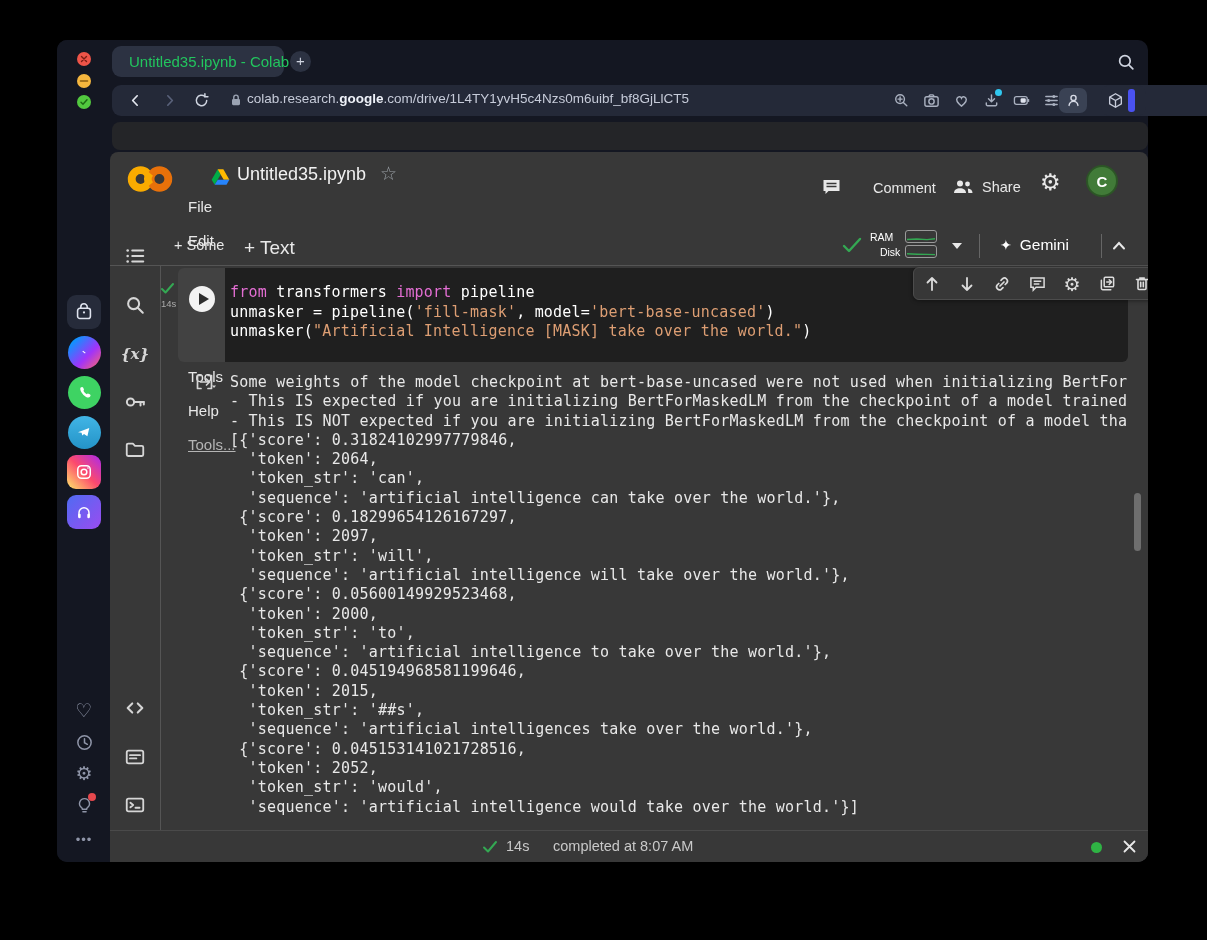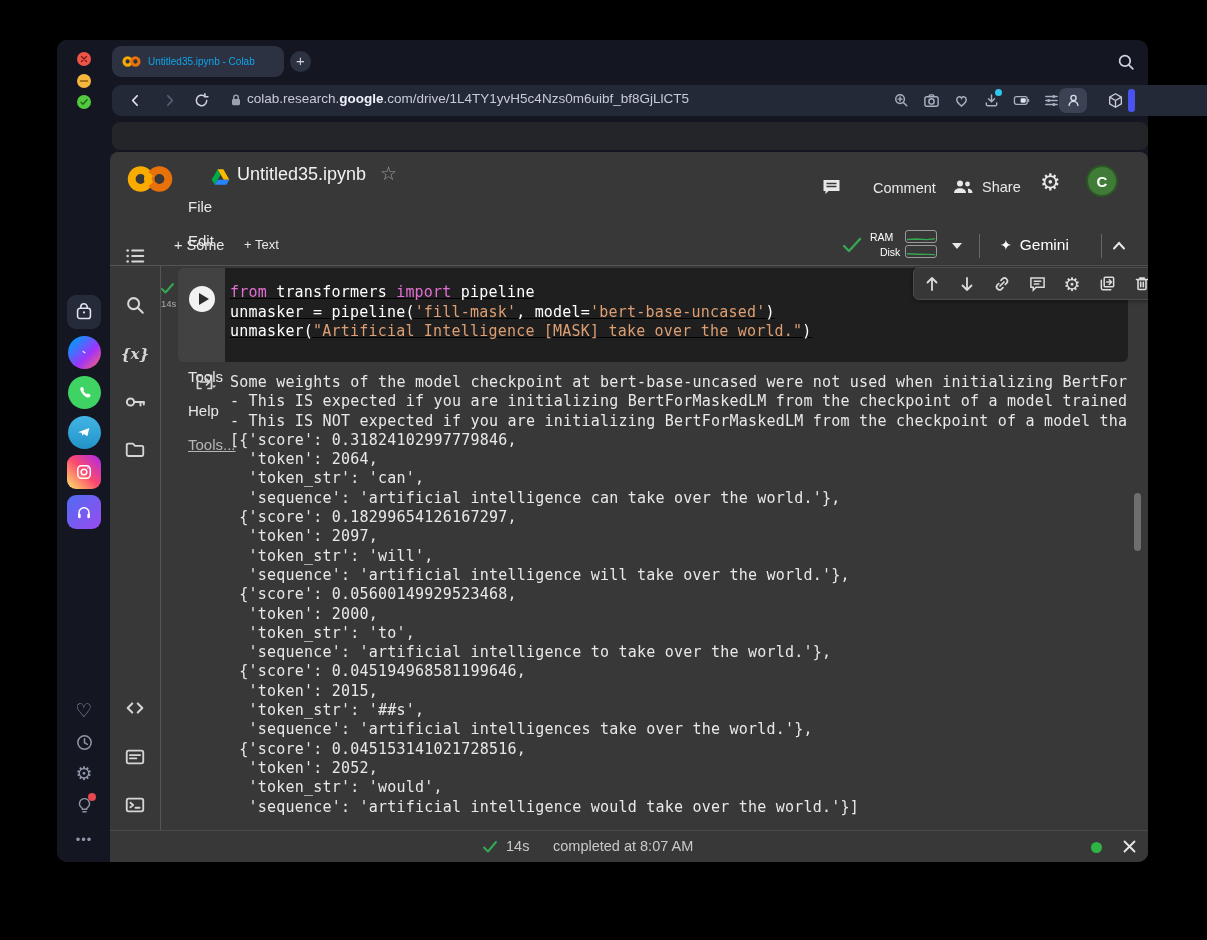--- a/index.html
+++ b/index.html
@@ -18,21 +18,21 @@
     border-radius:10px 0 0 10px; background:#141722; }
   .tl { position:absolute; width:14px; height:14px; border-radius:50%; }
   .tile { position:absolute; left:10px; width:34px; height:34px; border-radius:9px;
     background:#262b3a; display:flex; align-items:center; justify-content:center; cursor:pointer; }
   .tool-ic { position:absolute; left:17px; width:20px; height:20px; color:#8f95a8;
     display:flex; align-items:center; justify-content:center; font-size:19px; }
 
   
   .tab { position:absolute; left:55px; top:6px; width:172px; height:31px; background:#2c3242;
     border-radius:9px; display:flex; align-items:center; padding:0 10px; gap:7px; }
-  .tab-title { color:#0ea5e9; font-size:10px; white-space:nowrap; }
+  .tab-title { color:#22c55e; font-size:15px; white-space:nowrap; }
   .newtab { position:absolute; left:233px; top:11px; width:21px; height:21px; border-radius:50%;
     background:#2c3242; color:#cfd4e0; font-size:15px; text-align:center; line-height:20px; }
 
   
   .urlpill { position:absolute; left:55px; top:45px; width:1128px; height:31px;
     background:#242938; border-radius:9px; }
   .url-txt { position:absolute; left:135px; top:6px; font-size:13.5px; color:#c6cbd9; white-space:nowrap; }
   .url-txt b { color:#eef1f8; }
   .profile-box { position:absolute; left:947px; top:3px; width:28px; height:25px;
     background:#3a4254; border-radius:7px; display:flex; align-items:center; justify-content:center; }
@@ -61,21 +61,21 @@
   .cell { position:absolute; left:68px; top:116px; width:950px; height:94px; }
   .cell-gutter { position:absolute; left:0; top:0; width:47px; height:94px;
     background:#424242; border-radius:6px 0 0 6px; }
   .cell-editor { position:absolute; left:47px; top:0; right:0; height:94px;
     background:#1f1f1f; border-radius:0 6px 6px 0; }
   .runbtn { position:absolute; left:11px; top:18px; width:26px; height:26px; border-radius:50%;
     background:#f2f2f2; display:flex; align-items:center; justify-content:center; cursor:pointer; }
   .play-tri { width:0; height:0; border-left:10px solid #2d2d2d;
     border-top:6px solid transparent; border-bottom:6px solid transparent; margin-left:3px; }
   .code-pre { position:absolute; left:52px; top:15px; font-family:"DejaVu Sans Mono", monospace;
-    font-size:15px; line-height:19.5px; letter-spacing:.2px; white-space:pre;text-decoration:underline; }
+    font-size:15px; line-height:19.5px; letter-spacing:.2px; white-space:pre; }
   .tok-pl { color:#ffffff; }
   .tok-kw { color:#e36ed3; }
   .tok-st { color:#dd9e73; }
   .cell-toolbar { position:absolute; left:735px; top:-1px; height:33px; padding:0 9px;
     background:#373737; border:1px solid #4c4c4c; border-radius:6px;
     display:flex; align-items:center; gap:17px; box-shadow:0 1px 4px rgba(0,0,0,.4); }
   .ct-ic { width:18px; height:18px; color:#dcdcdc; display:flex; align-items:center;
     justify-content:center; cursor:pointer; font-size:17px; }
 
   .out-pre { position:absolute; left:120px; top:221px; font-family:"DejaVu Sans Mono", monospace;
@@ -319,21 +319,21 @@
           <path d="M2 14c0-3.2 2.6-4.8 6-4.8s6 1.6 6 4.8z"></path>
           <circle cx="15.5" cy="5" r="2.4"></circle>
           <path d="M15.8 9.4c2.8.2 4.7 1.7 4.7 4.6h-4.2"></path>
         </svg>
       <span>Share</span>
     </div>
     <div class="abs uni" style="left:930px;top:17px;font-size:23px;color:#e8e8e8;cursor:pointer;">⚙</div>
     <div class="avatar">C</div>
 
     <div class="abs" style="left:64px;top:85px;font-size:14.5px;color:#e8e8e8;cursor:pointer;">+ Some</div>
-    <div class="abs" style="left:134px;top:85px;font-size:13px;color:#e8e8e8;cursor:pointer;">+ Text</div>
+    <div class="abs" style="left:134px;top:85px;font-size:19px;color:#e8e8e8;cursor:pointer;">+ Text</div>
 
     <div class="abs" style="left:731px;top:84px;">
       <svg width="22" height="18" viewBox="0 0 22 18" fill="none" stroke="#34a853" stroke-width="2.4" stroke-linecap="round" stroke-linejoin="round">
           <path d="M3 10l5 5L19 3"></path>
         </svg>
     </div>
     <div class="abs" style="left:760px;top:78px;display:flex;flex-direction:column;gap:2px;cursor:pointer;">
       <div style="display:flex;align-items:center;gap:12px;justify-content:flex-end;">
         <span style="font-size:10.5px;color:#fff;">RAM</span>
         <svg width="32" height="13" viewBox="0 0 32 13">

